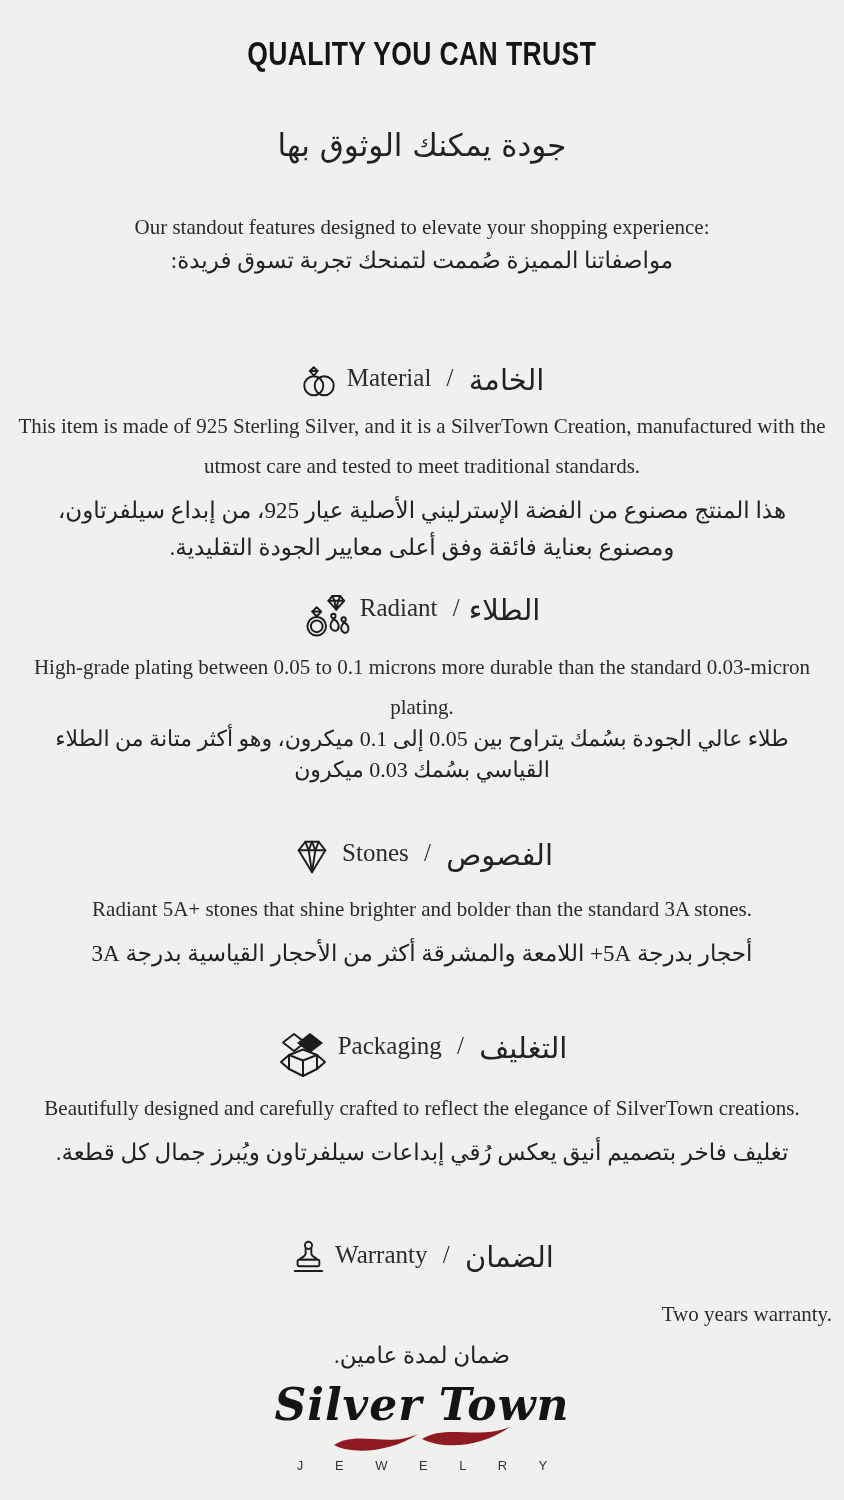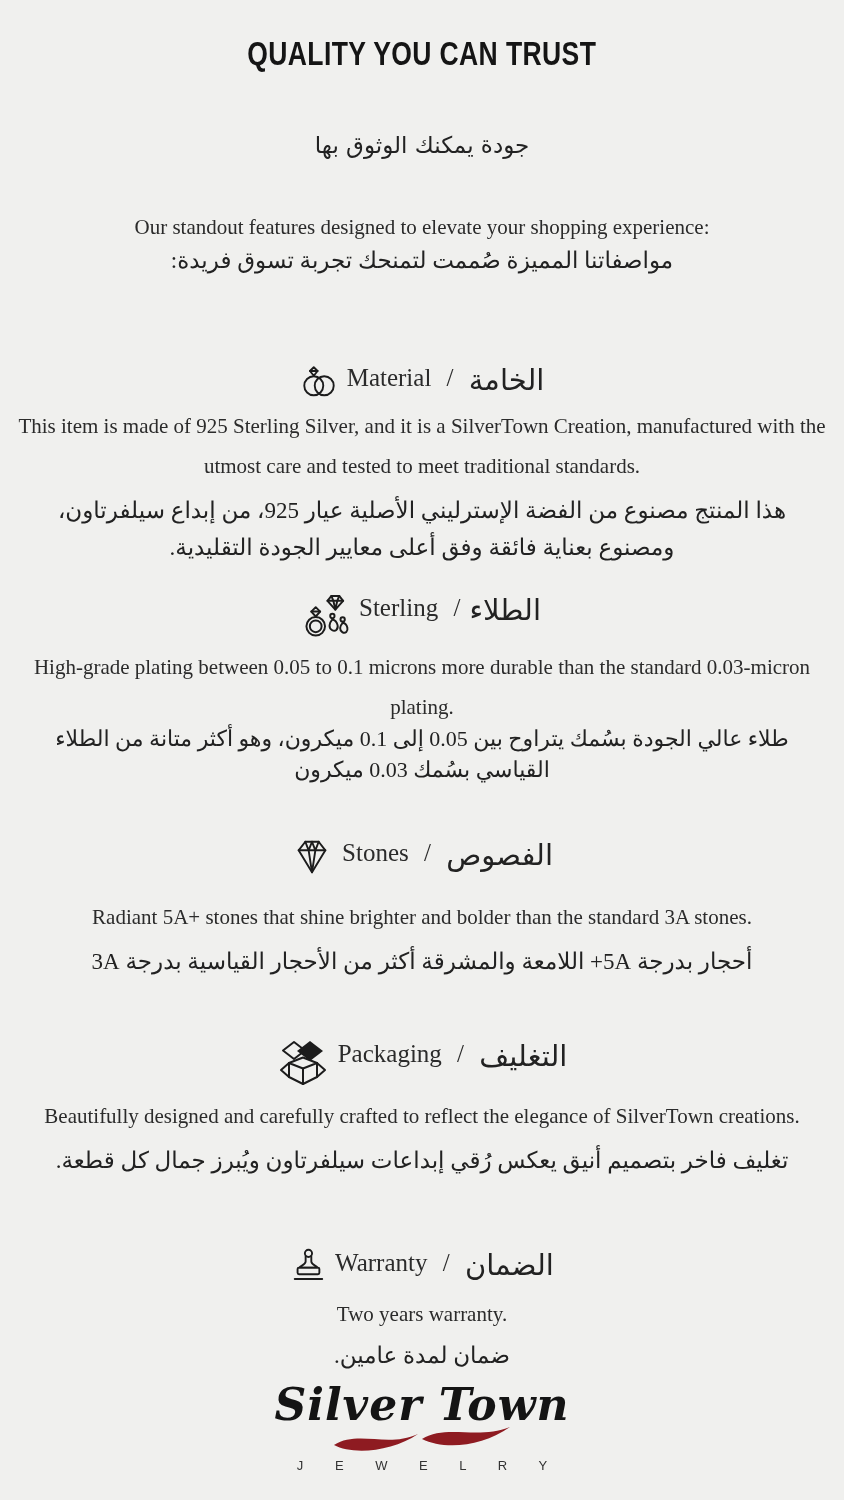--- a/index.html
+++ b/index.html
@@ -13,21 +13,21 @@
   
   .title{padding-top:14px;line-height:36px;}
   .title-inner{
     display:inline-block;
     font-family:"Liberation Sans","DejaVu Sans",sans-serif;
     font-weight:700;font-size:34px;letter-spacing:.5px;color:#151515;
     transform:scaleX(.78);transform-origin:center;white-space:nowrap;
   }
   .sub-ar{
     margin-top:56px;font-family:"DejaVu Sans",sans-serif;
-    font-size:23px;line-height:34px;color:#222;
+    font-size:31px;line-height:34px;color:#222;
   }
   .intro-en{margin-top:50px;font-size:21px;line-height:30px;color:#2b2b2b;}
   .intro-ar{
     margin-top:1px;font-family:Liberation Serif, serif;
     font-size:23px;line-height:35px;color:#222;
   }
   
   .heading{
     display:flex;justify-content:center;align-items:flex-start;
     gap:9px;line-height:1.25;
@@ -44,25 +44,25 @@
   .body-en{margin:6px auto 0;width:820px;font-size:21px;line-height:40px;color:#2b2b2b;}
   .body-ar{
     margin:6px auto;width:800px;font-family:Liberation Serif, serif;
     font-size:23px;line-height:37px;color:#222;
   }
   .sec-material .heading{margin-top:84px;}
   .sec-plating  .heading{margin-top:26px;}
   .sec-plating  .body-en{margin-top:8px;}
   .sec-plating  .body-ar{font-size:22px;line-height:31px;margin-top:-4px;}
   .sec-stones   .heading{margin-top:52px;}
-  .sec-stones   .body-en{margin-top:20px;}
+  .sec-stones   .body-en{margin-top:12px;}
   .sec-packaging .heading{margin-top:58px;}
   .sec-packaging .body-en{margin-top:8px;}
   .sec-warranty .heading{margin-top:68px;}
-  .sec-warranty .body-en{margin-top:8px;line-height:30px;}
+  .sec-warranty .body-en{margin-top:16px;line-height:30px;text-align:right;}
   .sec-warranty .body-ar{margin-top:8px;}
   
   .logo{margin-top:6px;}
   .logo-script{
     font-family:"DejaVu Serif","Liberation Serif",serif;
     font-style:italic;font-weight:700;font-size:44px;line-height:50px;
     color:#141414;letter-spacing:1px;
   }
   .logo-swoosh{margin-top:-6px;}
   .logo-swoosh svg{display:block;margin:0 auto;}
@@ -111,21 +111,21 @@
             <circle cx="13" cy="35" r="6"></circle>
             <path d="M25,9 L29,4 L37,4 L41,9 L33,18 Z"></path>
             <path d="M25,9 H41"></path>
             <path d="M29,4 L31,9 M37,4 L35,9 M31,9 L33,18 M35,9 L33,18"></path>
             <circle cx="30" cy="24.5" r="2.2"></circle>
             <path d="M30,28 C26.5,32 26,36.5 29.5,38.8 C33,41 36.2,38 35.3,33.8 C34.6,30.8 32.4,28.4 30,28 Z"></path>
             <circle cx="40.5" cy="28" r="2.2"></circle>
             <path d="M40.5,31.5 C37.3,35 37,39 40.1,41 C43.3,43 46.1,40.2 45.3,36.5 C44.7,33.8 42.7,31.8 40.5,31.5 Z"></path>
           </svg>
         </span>
-        <span class="h-en">Sterling</span>
+        <span class="h-en">Radiant</span>
           <span class="h-sep"> /</span>
           <span class="h-ar">الطلاء</span>
       </div>
       <p class="body-en">High-grade plating between 0.05 to 0.1 microns more durable than the standard 0.03-micron plating.</p>
       <p class="body-ar" dir="rtl">طلاء عالي الجودة بسُمك يتراوح بين 0.05 إلى 0.1 ميكرون، وهو أكثر متانة من الطلاء القياسي بسُمك 0.03 ميكرون</p>
     </section>
 
     <section class="sec-stones">
       <div class="heading">
         <span class="icon">

